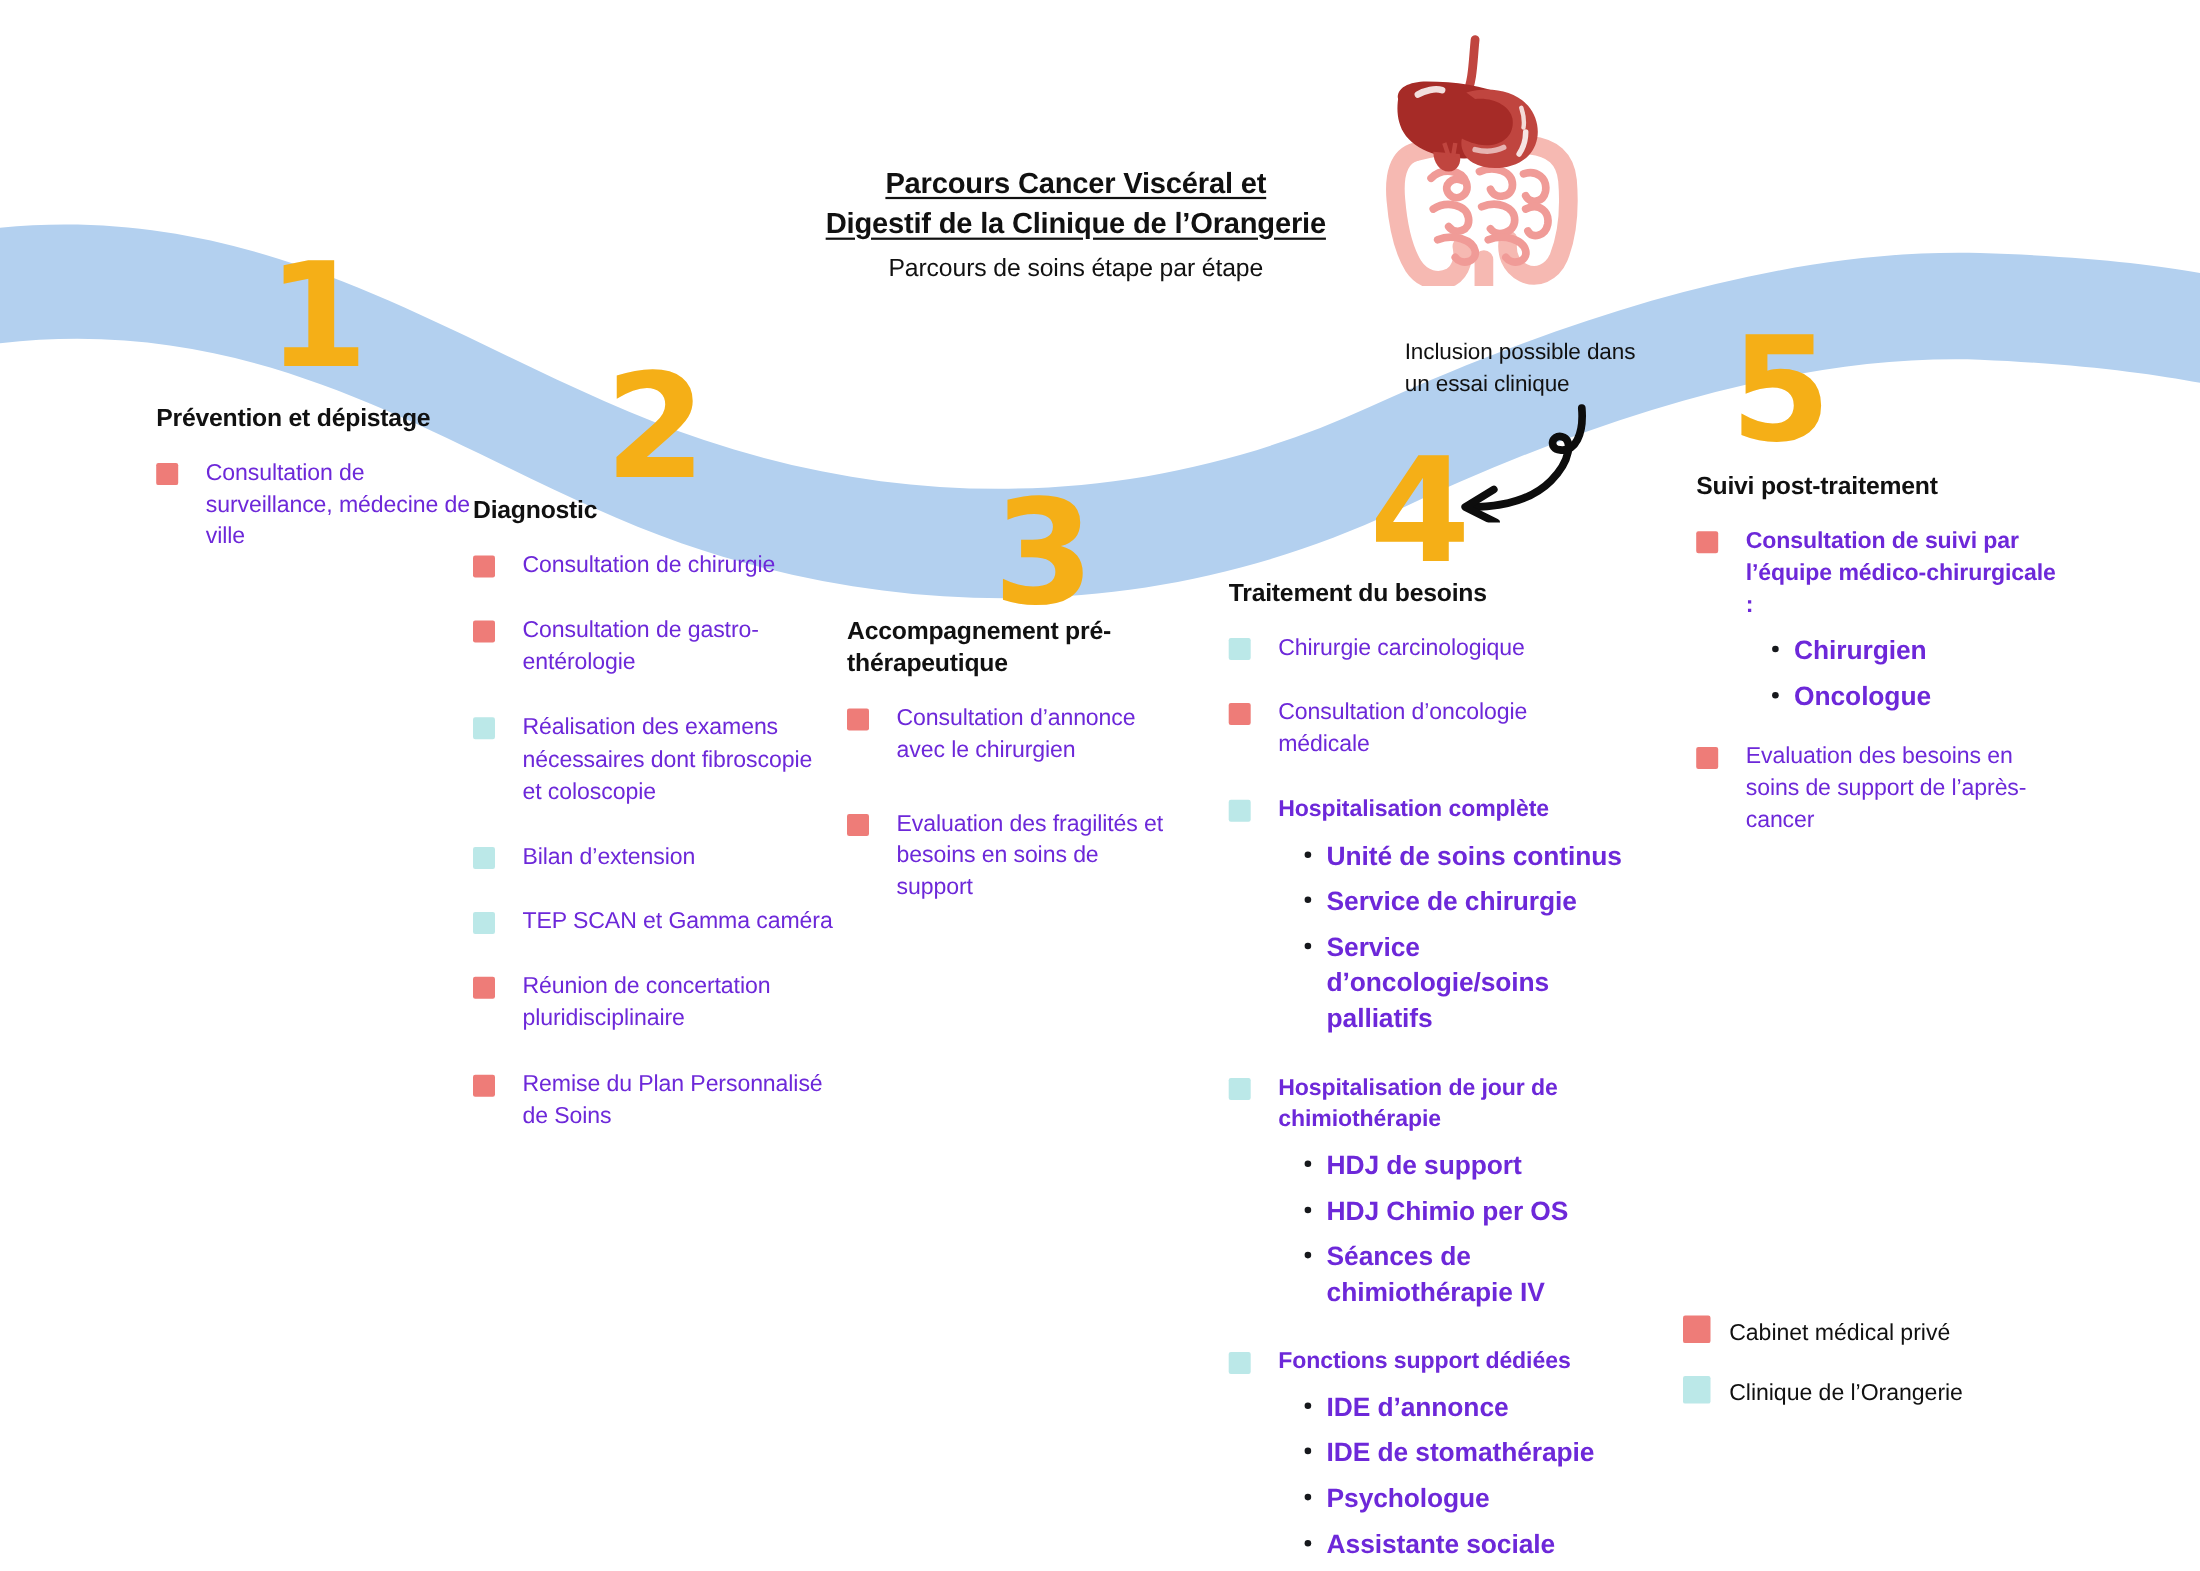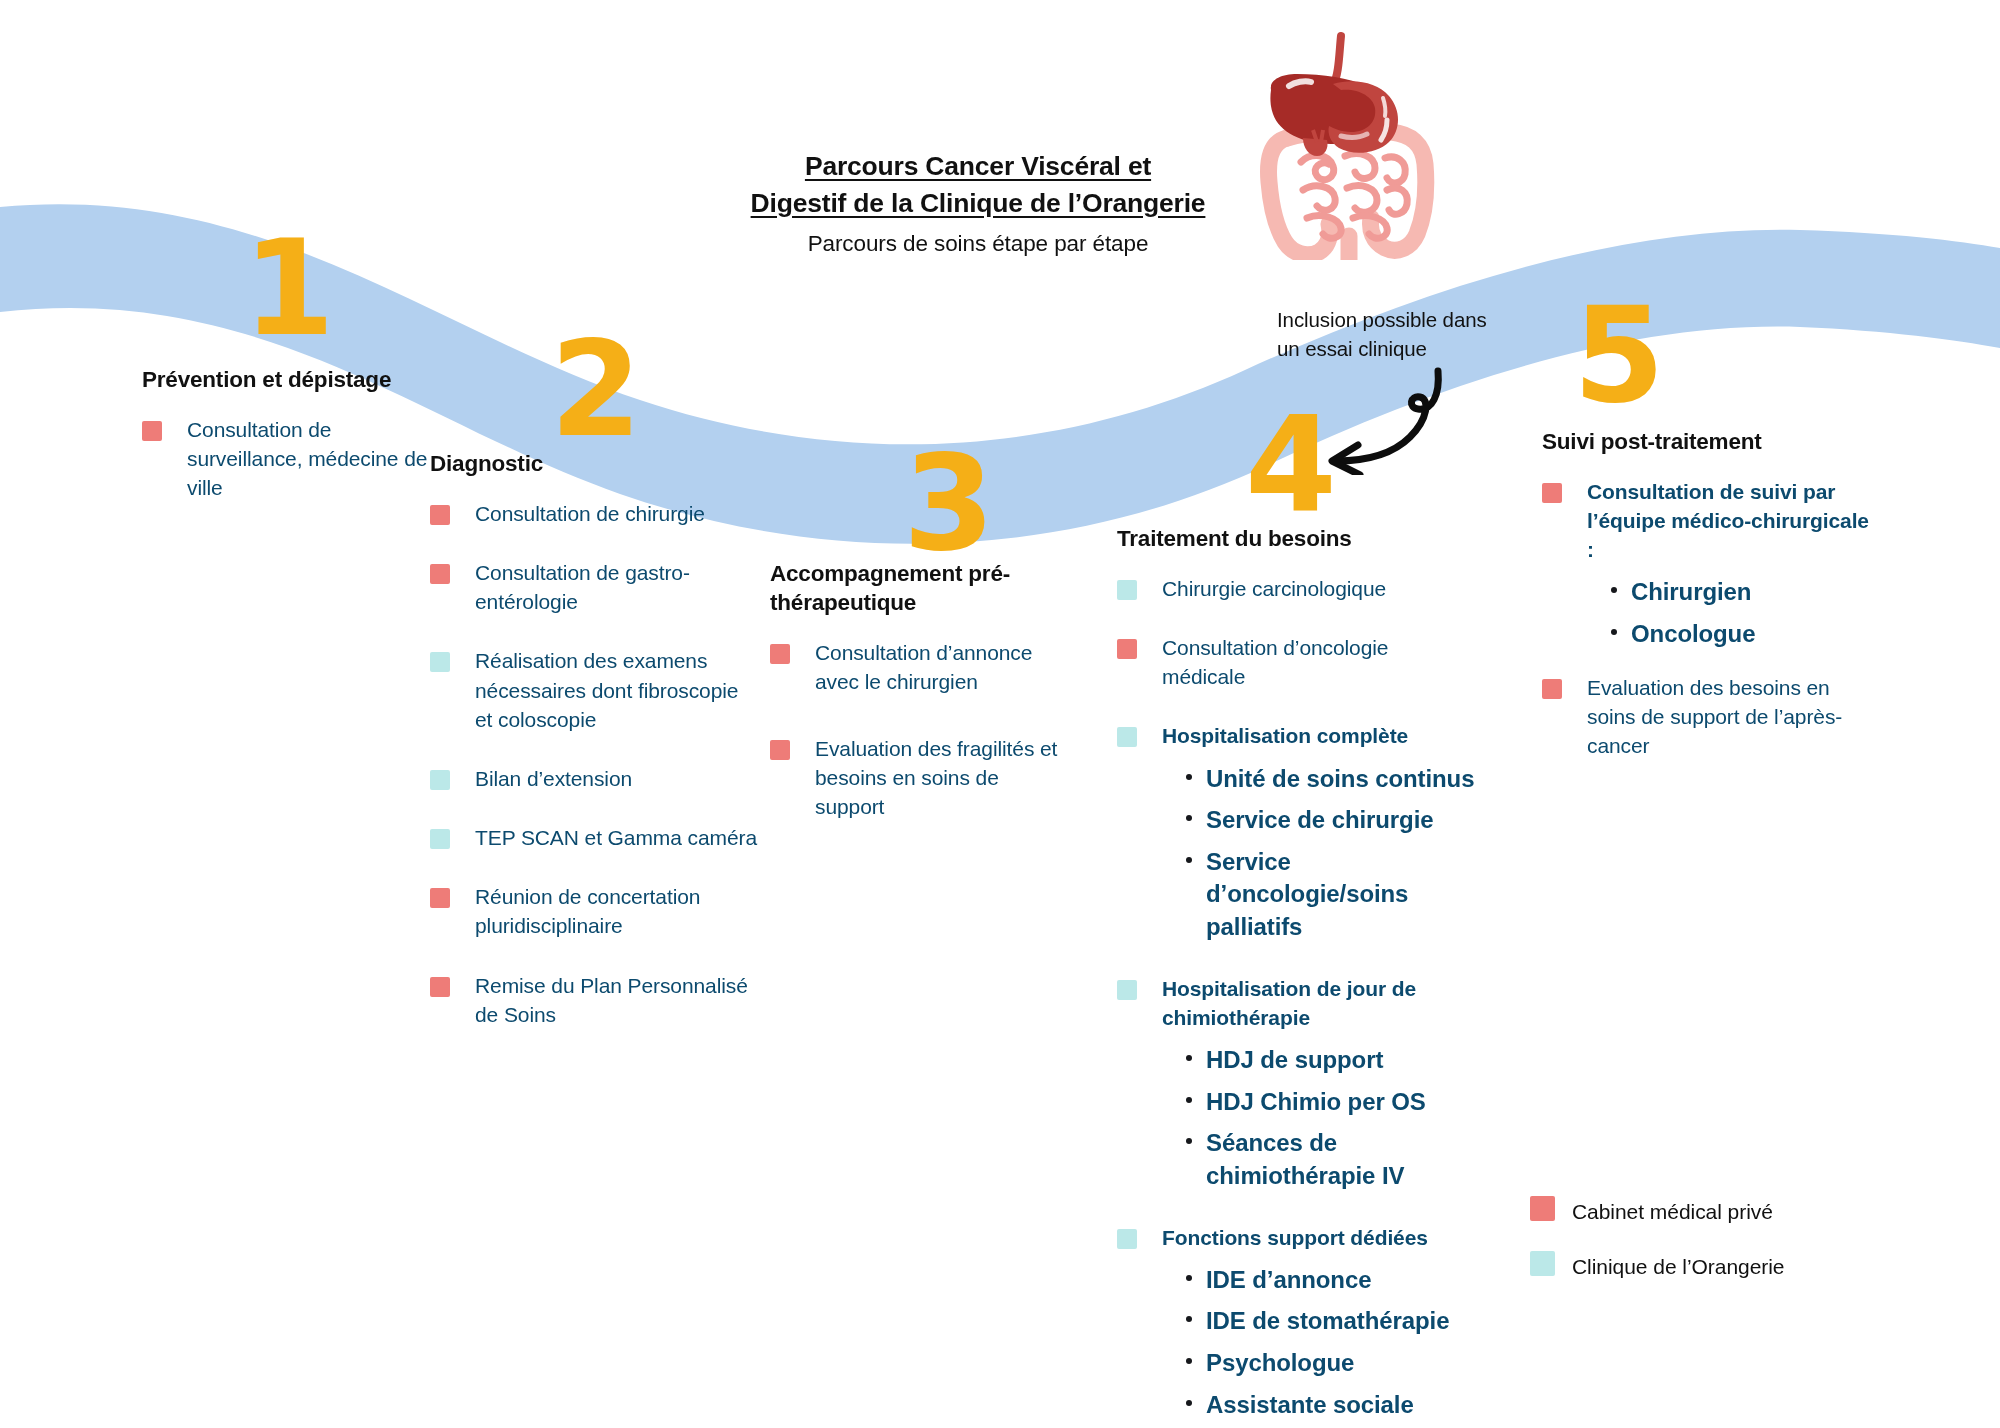--- a/index.html
+++ b/index.html
@@ -96,21 +96,21 @@
   }
   .items { margin: 0; padding: 0; list-style: none; }
 
   .item {
     position: relative;
     padding-left: 45px;
     margin-bottom: 26px;
     font-size: 21px;
     line-height: 1.39;
     letter-spacing: -0.1px;
-    color: #0c4a6e;
+    color: #6d28d9;
   }
   .item.bold-item { font-weight: bold; }
   .swatch {
     position: absolute;
     left: 0;
     top: 6px;
     width: 20px;
     height: 20px;
     border-radius: 2px;
   }

